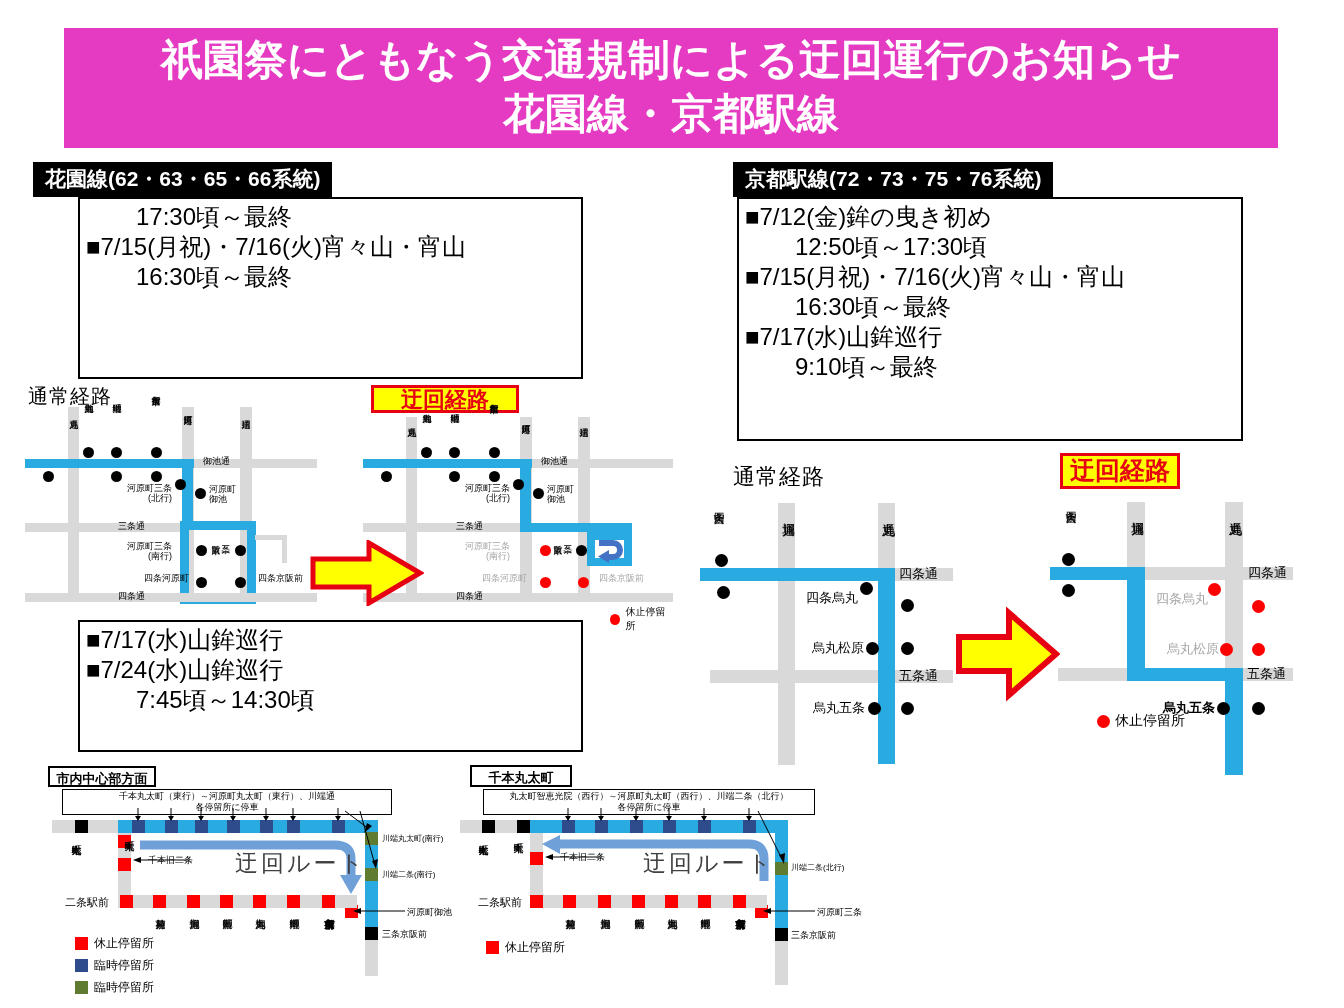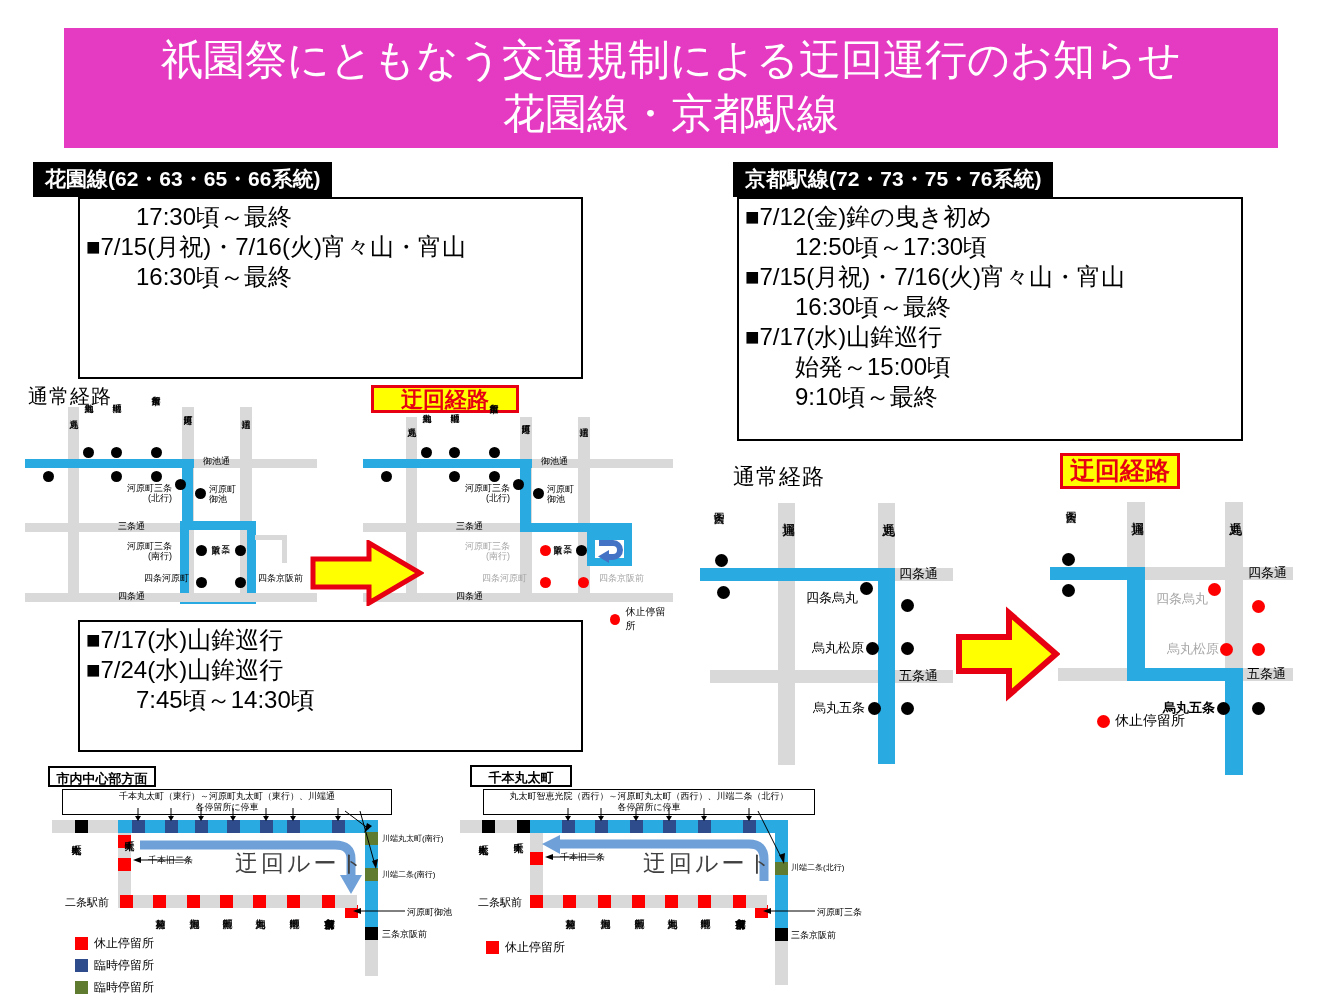--- a/index.html
+++ b/index.html
@@ -1,21 +1,21 @@
 <!DOCTYPE html>
 <html><head>
 <meta charset="utf-8">
 <style>
   html,body{margin:0;padding:0;background:#fff;}
   .page{position:relative;width:1344px;height:1008px;background:#fff;overflow:hidden;
         font-family:"Liberation Sans","DejaVu Sans",sans-serif;color:#000;}
   .abs{position:absolute;}
   
   .banner{position:absolute;left:64px;top:28px;width:1214px;height:120px;background:#E53BC2;
-          color:#fff;font-weight:normal;text-align:center;font-size:42px;line-height:54px;padding-top:5px;box-sizing:border-box;}
+          color:#fff;font-weight:bold;text-align:center;font-size:42px;line-height:54px;padding-top:5px;box-sizing:border-box;}
   
   .blackhead{position:absolute;background:#000;color:#fff;font-weight:bold;font-size:21px;
              padding:3px 12px 4px;white-space:nowrap;}
   
   .infobox{position:absolute;border:2px solid #000;background:#fff;font-size:24px;line-height:30px;
            padding:3px 6px;box-sizing:border-box;}
   .infobox .time{margin-left:50px;}
   .cols{display:flex;}
   .cols .c1{width:255px;}
   
@@ -71,21 +71,20 @@
     <div>■7/15(月祝)・7/16(火)宵々山・宵山</div>
     <div class="time">16:30頃～最終</div>
   </div>
 
   <div class="infobox" style="left:737px;top:197px;width:506px;height:244px;">
     <div>■7/12(金)鉾の曳き初め</div>
     <div class="time">12:50頃～17:30頃</div>
     <div>■7/15(月祝)・7/16(火)宵々山・宵山</div>
     <div class="time">16:30頃～最終</div>
     <div>■7/17(水)山鉾巡行</div>
-    <div class="time">始発～15:00頃</div>
     <div class="time">9:10頃～最終</div>
   </div>
 
   <div class="infobox" style="left:78px;top:620px;width:505px;height:132px;">
     <div>■7/17(水)山鉾巡行</div>
     <div>■7/24(水)山鉾巡行</div>
     <div class="time">7:45頃～14:30頃</div>
   </div>
 
   <div class="abs" style="left:25px;top:383px;width:292px;height:235px;">

